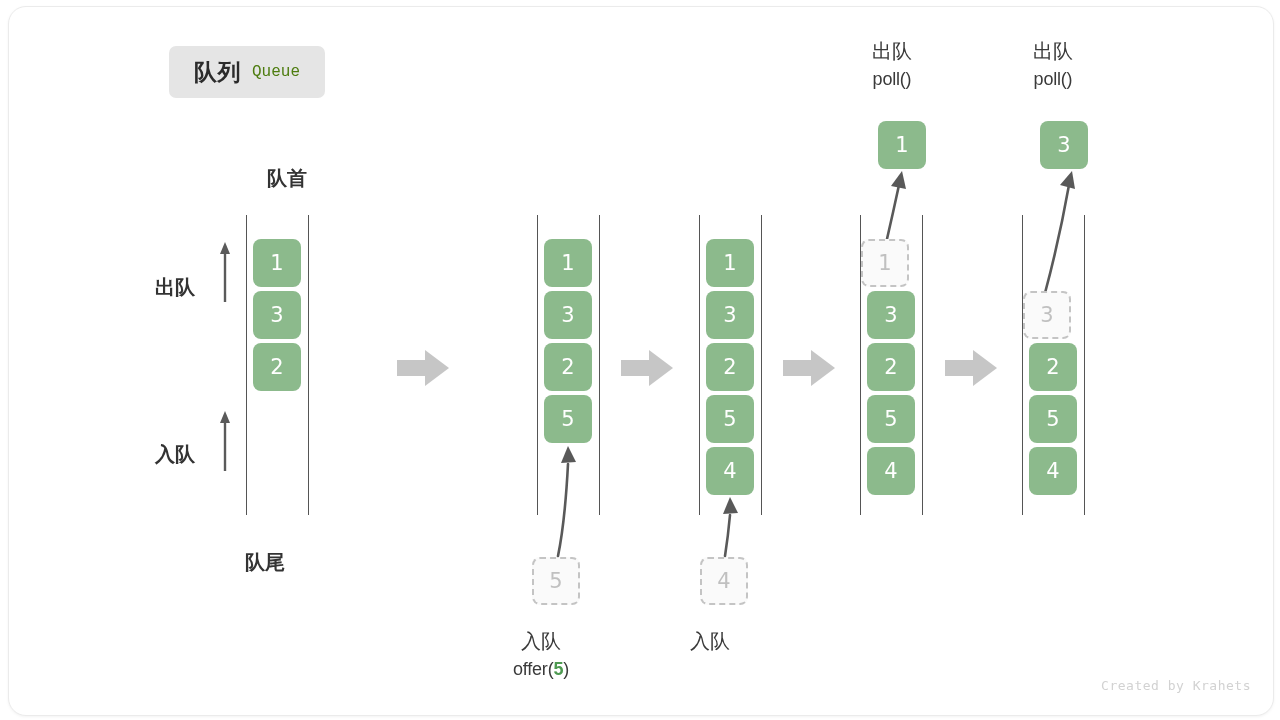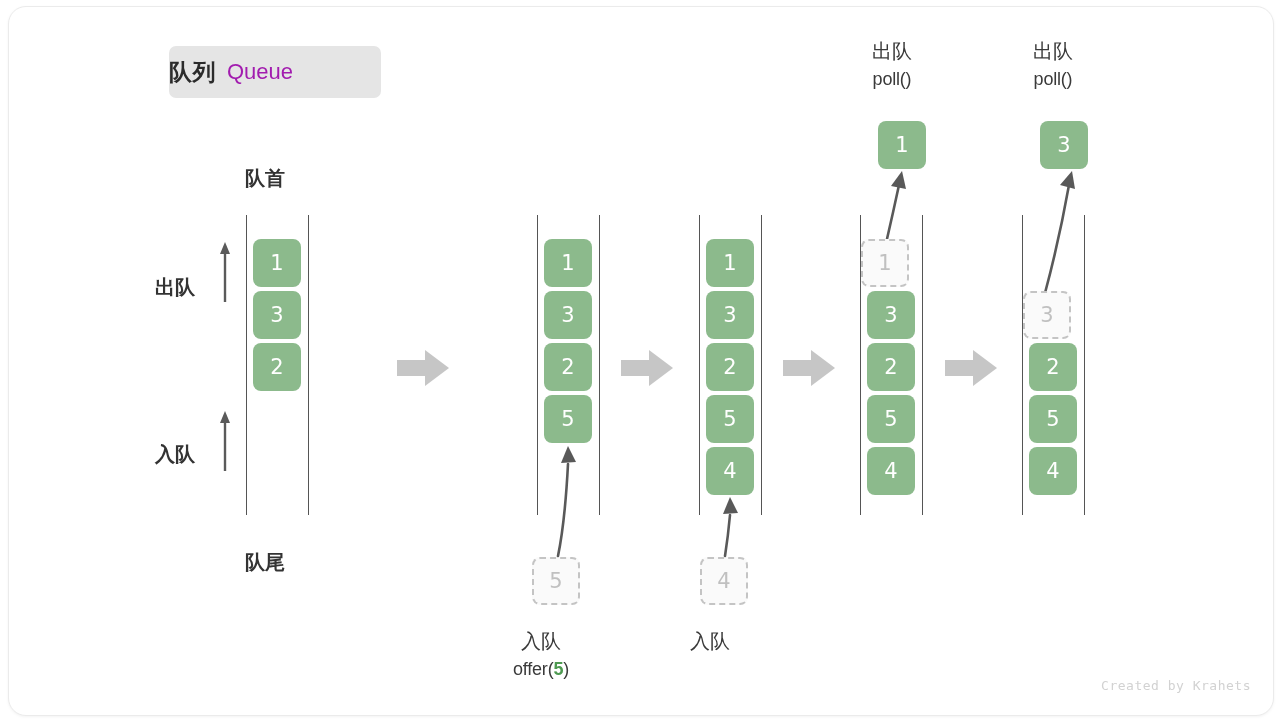--- a/index.html
+++ b/index.html
@@ -24,38 +24,39 @@
     border-radius: 18px;
     box-shadow: 0 1px 3px rgba(0,0,0,0.05);
     overflow: hidden;
   }
   .abs { position: absolute; }
 
   
   #title-badge {
     left: 160px;
     top: 39px;
-    width: 212px;
+    width: 156px;
     height: 52px;
     background: #e5e5e5;
     border-radius: 7px;
     display: flex;
     align-items: center;
+    justify-content: center;
     gap: 11px;
   }
   #title-badge .cn {
     font-size: 23px;
     font-weight: bold;
     color: #2b2b2b;
     letter-spacing: 0.5px;
   }
   #title-badge .en {
-    font-family: Liberation Sans, sans-serif;
-    font-size: 22px;
-    color: #a21caf;
+    font-family: Liberation Mono, monospace;
+    font-size: 16px;
+    color: #4d7c0f;
   }
 
   
   .cn-bold {
     font-size: 20px;
     font-weight: bold;
     color: #333333;
     white-space: nowrap;
   }
   .op-label {
@@ -119,21 +120,21 @@
 </head>
 <body>
 
 <div id="canvas">
 
   <div id="title-badge" class="abs">
     <span class="cn">队列</span>
     <span class="en">Queue</span>
   </div>
 
-  <div class="abs cn-bold" style="left:236px; top:158px; width:62px; text-align:left;">队首</div>
+  <div class="abs cn-bold" style="left:236px; top:158px; width:62px; text-align:right;">队首</div>
 
   <div class="abs cn-bold" style="left:236px; top:542px; width:62px; text-align:left;">队尾</div>
 
   <div class="abs cn-bold" style="left:146px; top:267px;">出队</div>
   <svg class="abs" style="left:208px; top:235px;" width="16" height="62">
     <line x1="8" y1="60" x2="8" y2="10" stroke="#5a5a5a" stroke-width="2.4"></line>
     <polygon points="8,0 3,12 13,12" fill="#5a5a5a"></polygon>
   </svg>
 
   <div class="abs cn-bold" style="left:146px; top:434px;">入队</div>

